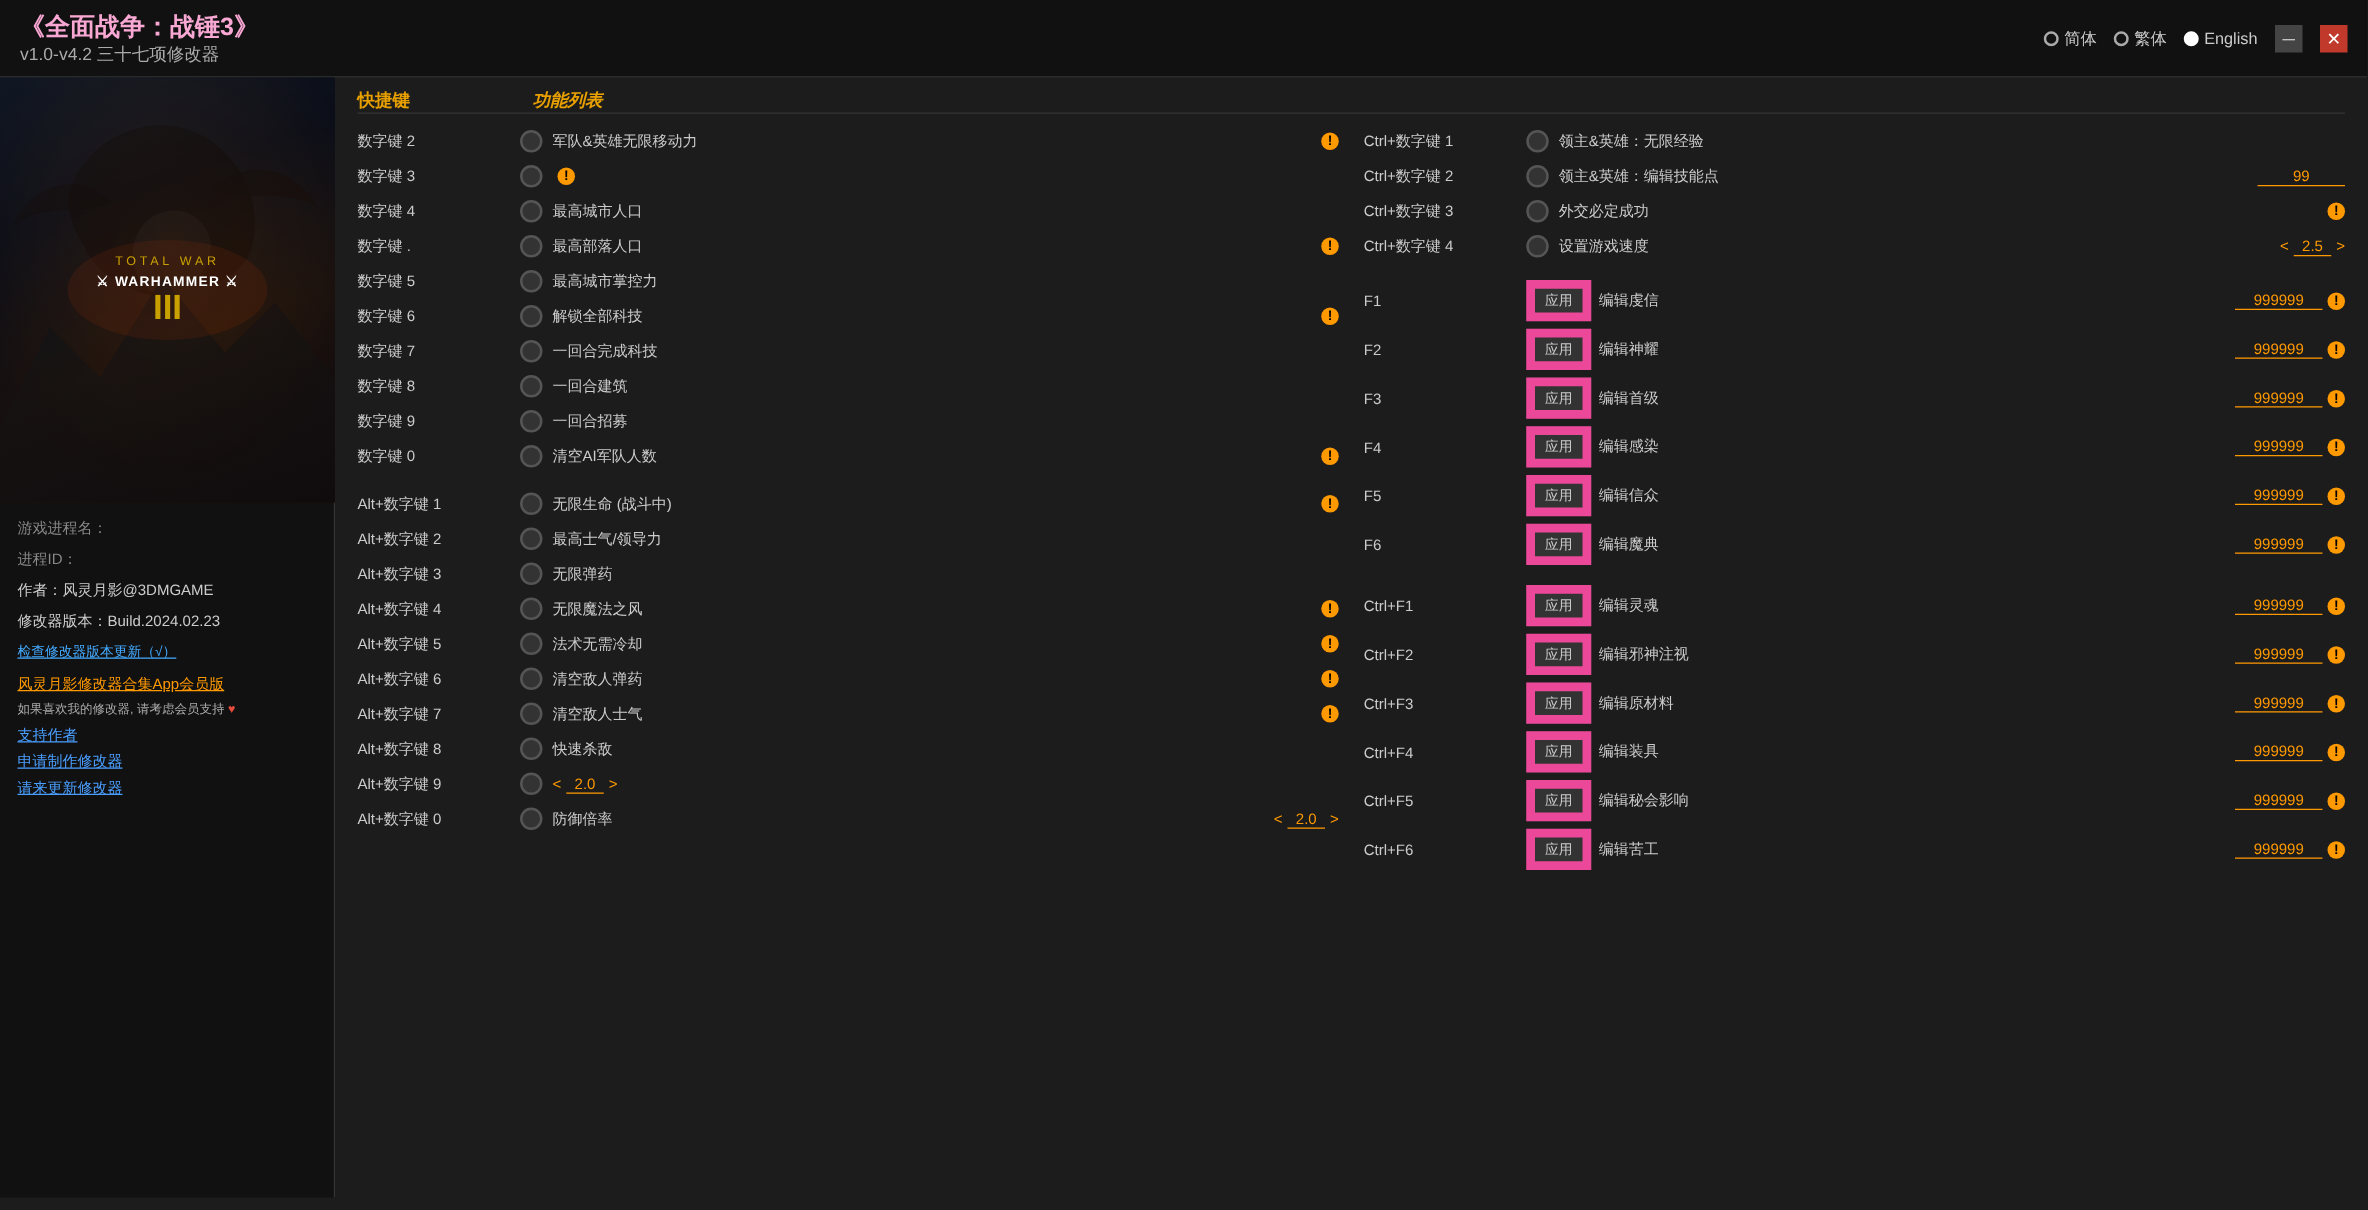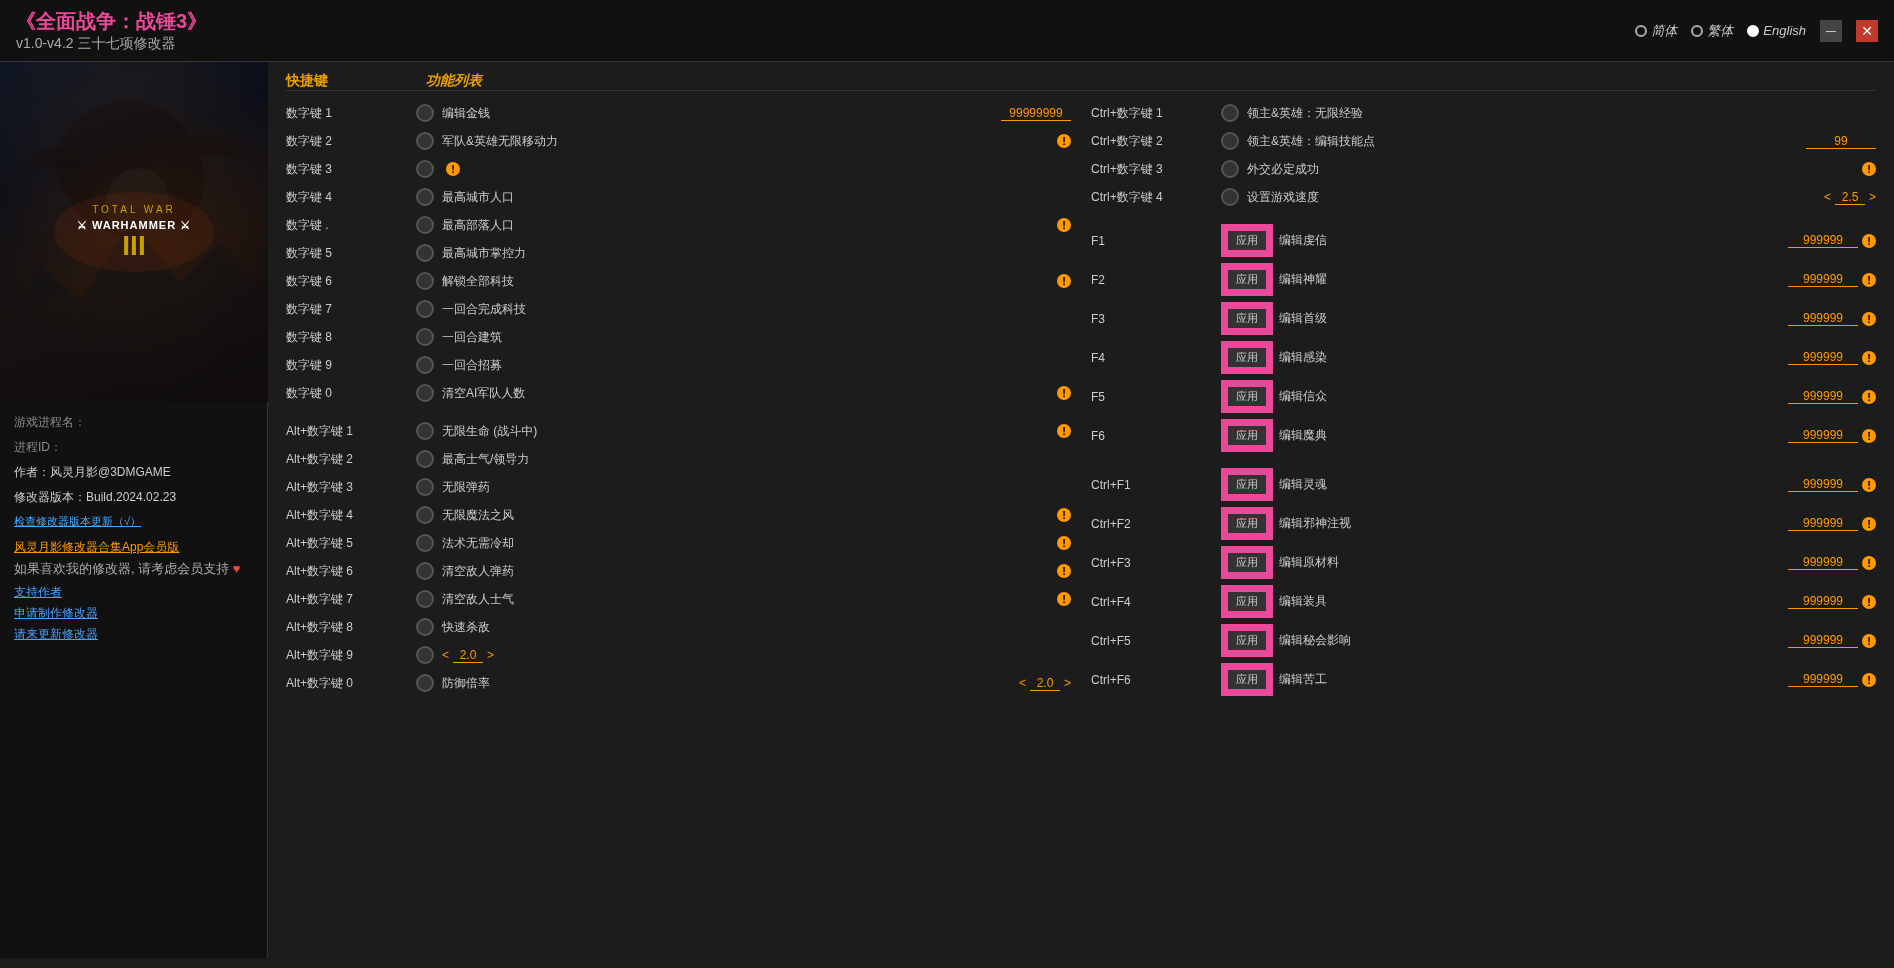--- a/index.html
+++ b/index.html
@@ -25,40 +25,39 @@
       align-items: center;
       padding: 8px 16px;
       background: #111;
       border-bottom: 1px solid #333;
     }
     .title-block {
       display: flex;
       flex-direction: column;
     }
     .title-main {
-      color: #ec4899;
+      color: #f9a8d4;
       font-size: 20px;
       font-weight: bold;
     }
     .title-sub {
       color: #aaa;
       font-size: 14px;
     }
     .lang-controls {
       display: flex;
       align-items: center;
       gap: 14px;
     }
     .lang-option {
       display: flex;
       align-items: center;
       gap: 4px;
       color: #ccc;
       cursor: pointer;
-      font-style: italic;
     }
     .radio-circle {
       width: 12px;
       height: 12px;
       border-radius: 50%;
       border: 2px solid #aaa;
       display: inline-block;
     }
     .radio-circle.active {
       border-color: #fff;
@@ -133,21 +132,21 @@
     .app-link {
       color: #f90;
       font-size: 12px;
       cursor: pointer;
       text-decoration: underline;
       margin-bottom: 4px;
       display: block;
     }
     .support-text {
       color: #aaa;
-      font-size: 13px;
+      font-size: 10px;
       margin-bottom: 6px;
     }
     .heart { color: #e74c3c; }
     .blue-link {
       color: #4a9eff;
       font-size: 12px;
       cursor: pointer;
       text-decoration: underline;
       display: block;
       margin-bottom: 4px;
@@ -359,26 +358,20 @@
 
       <div class="col-headers">
         <div class="col-header col-header-shortcut">快捷键</div>
         <div class="col-header col-header-func">功能列表</div>
       </div>
 
       <div class="hotkeys-grid">
 
         <div>
 
-          <div class="hk-row">
-            <span class="hk-key">数字键 1</span>
-            <div class="hk-toggle"></div>
-            <span class="hk-label">编辑金钱</span>
-            <input class="hk-input" value="99999999" style="">
-          </div>
 
           <div class="hk-row">
             <span class="hk-key">数字键 2</span>
             <div class="hk-toggle"></div>
             <span class="hk-label">军队&amp;英雄无限移动力</span>
             <span class="hk-warning">!</span>
           </div>
 
           <div class="hk-row">
             <span class="hk-key">数字键 3</span>

